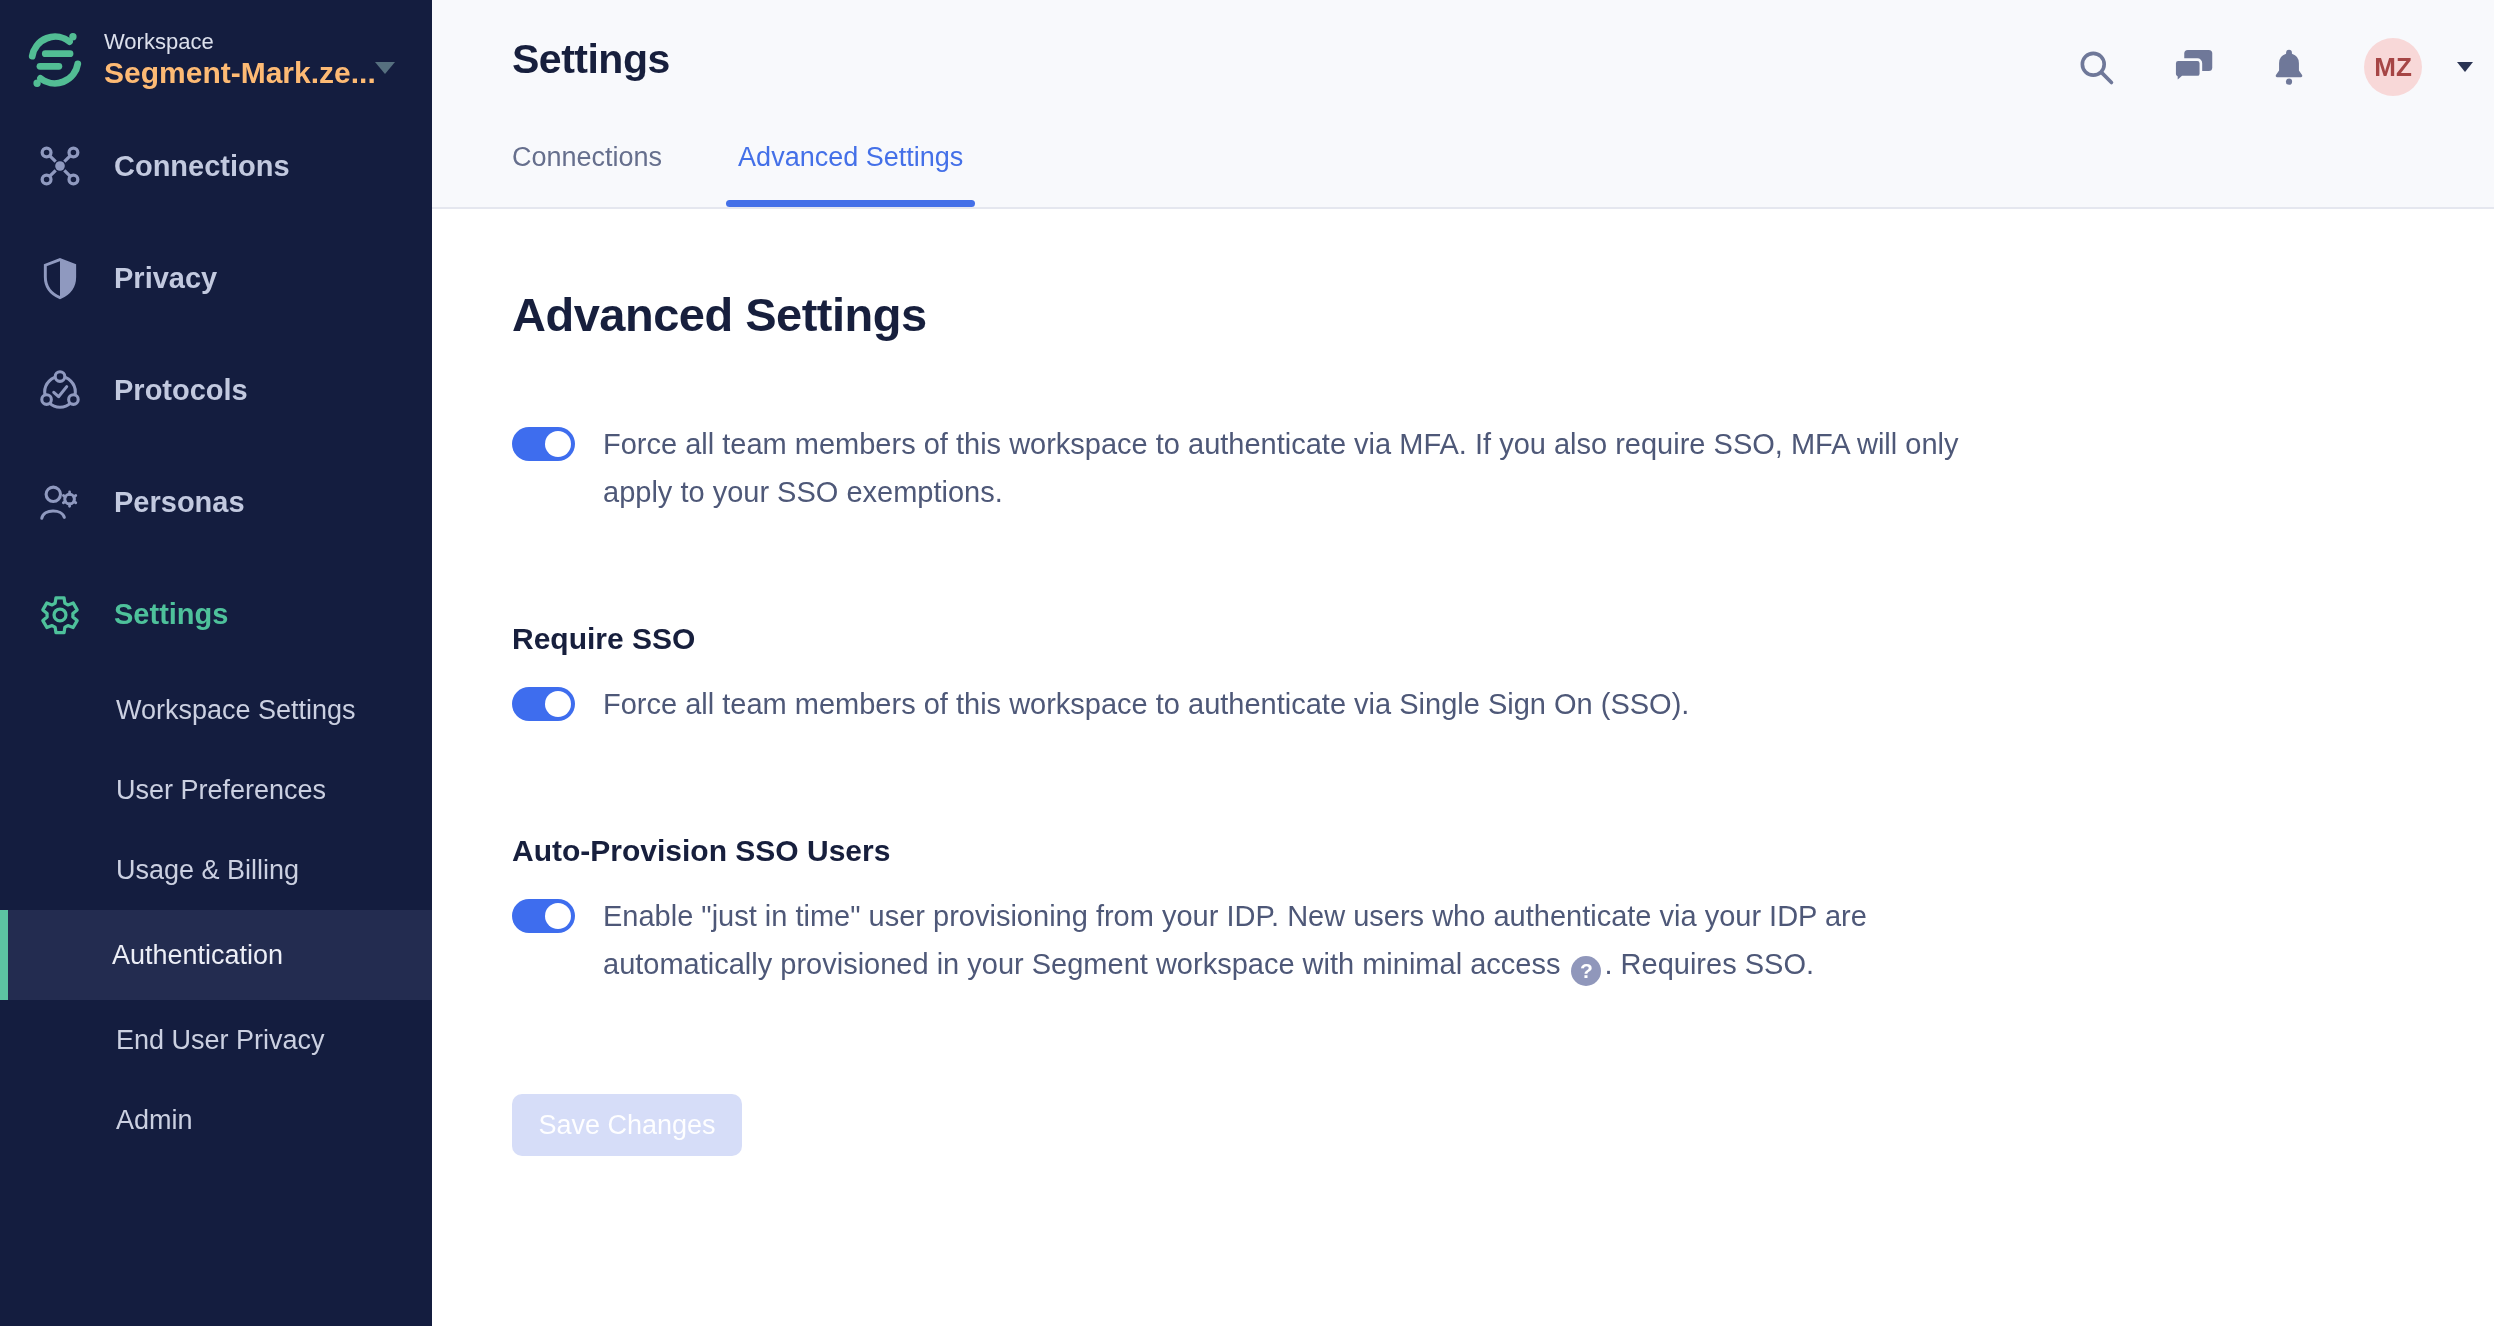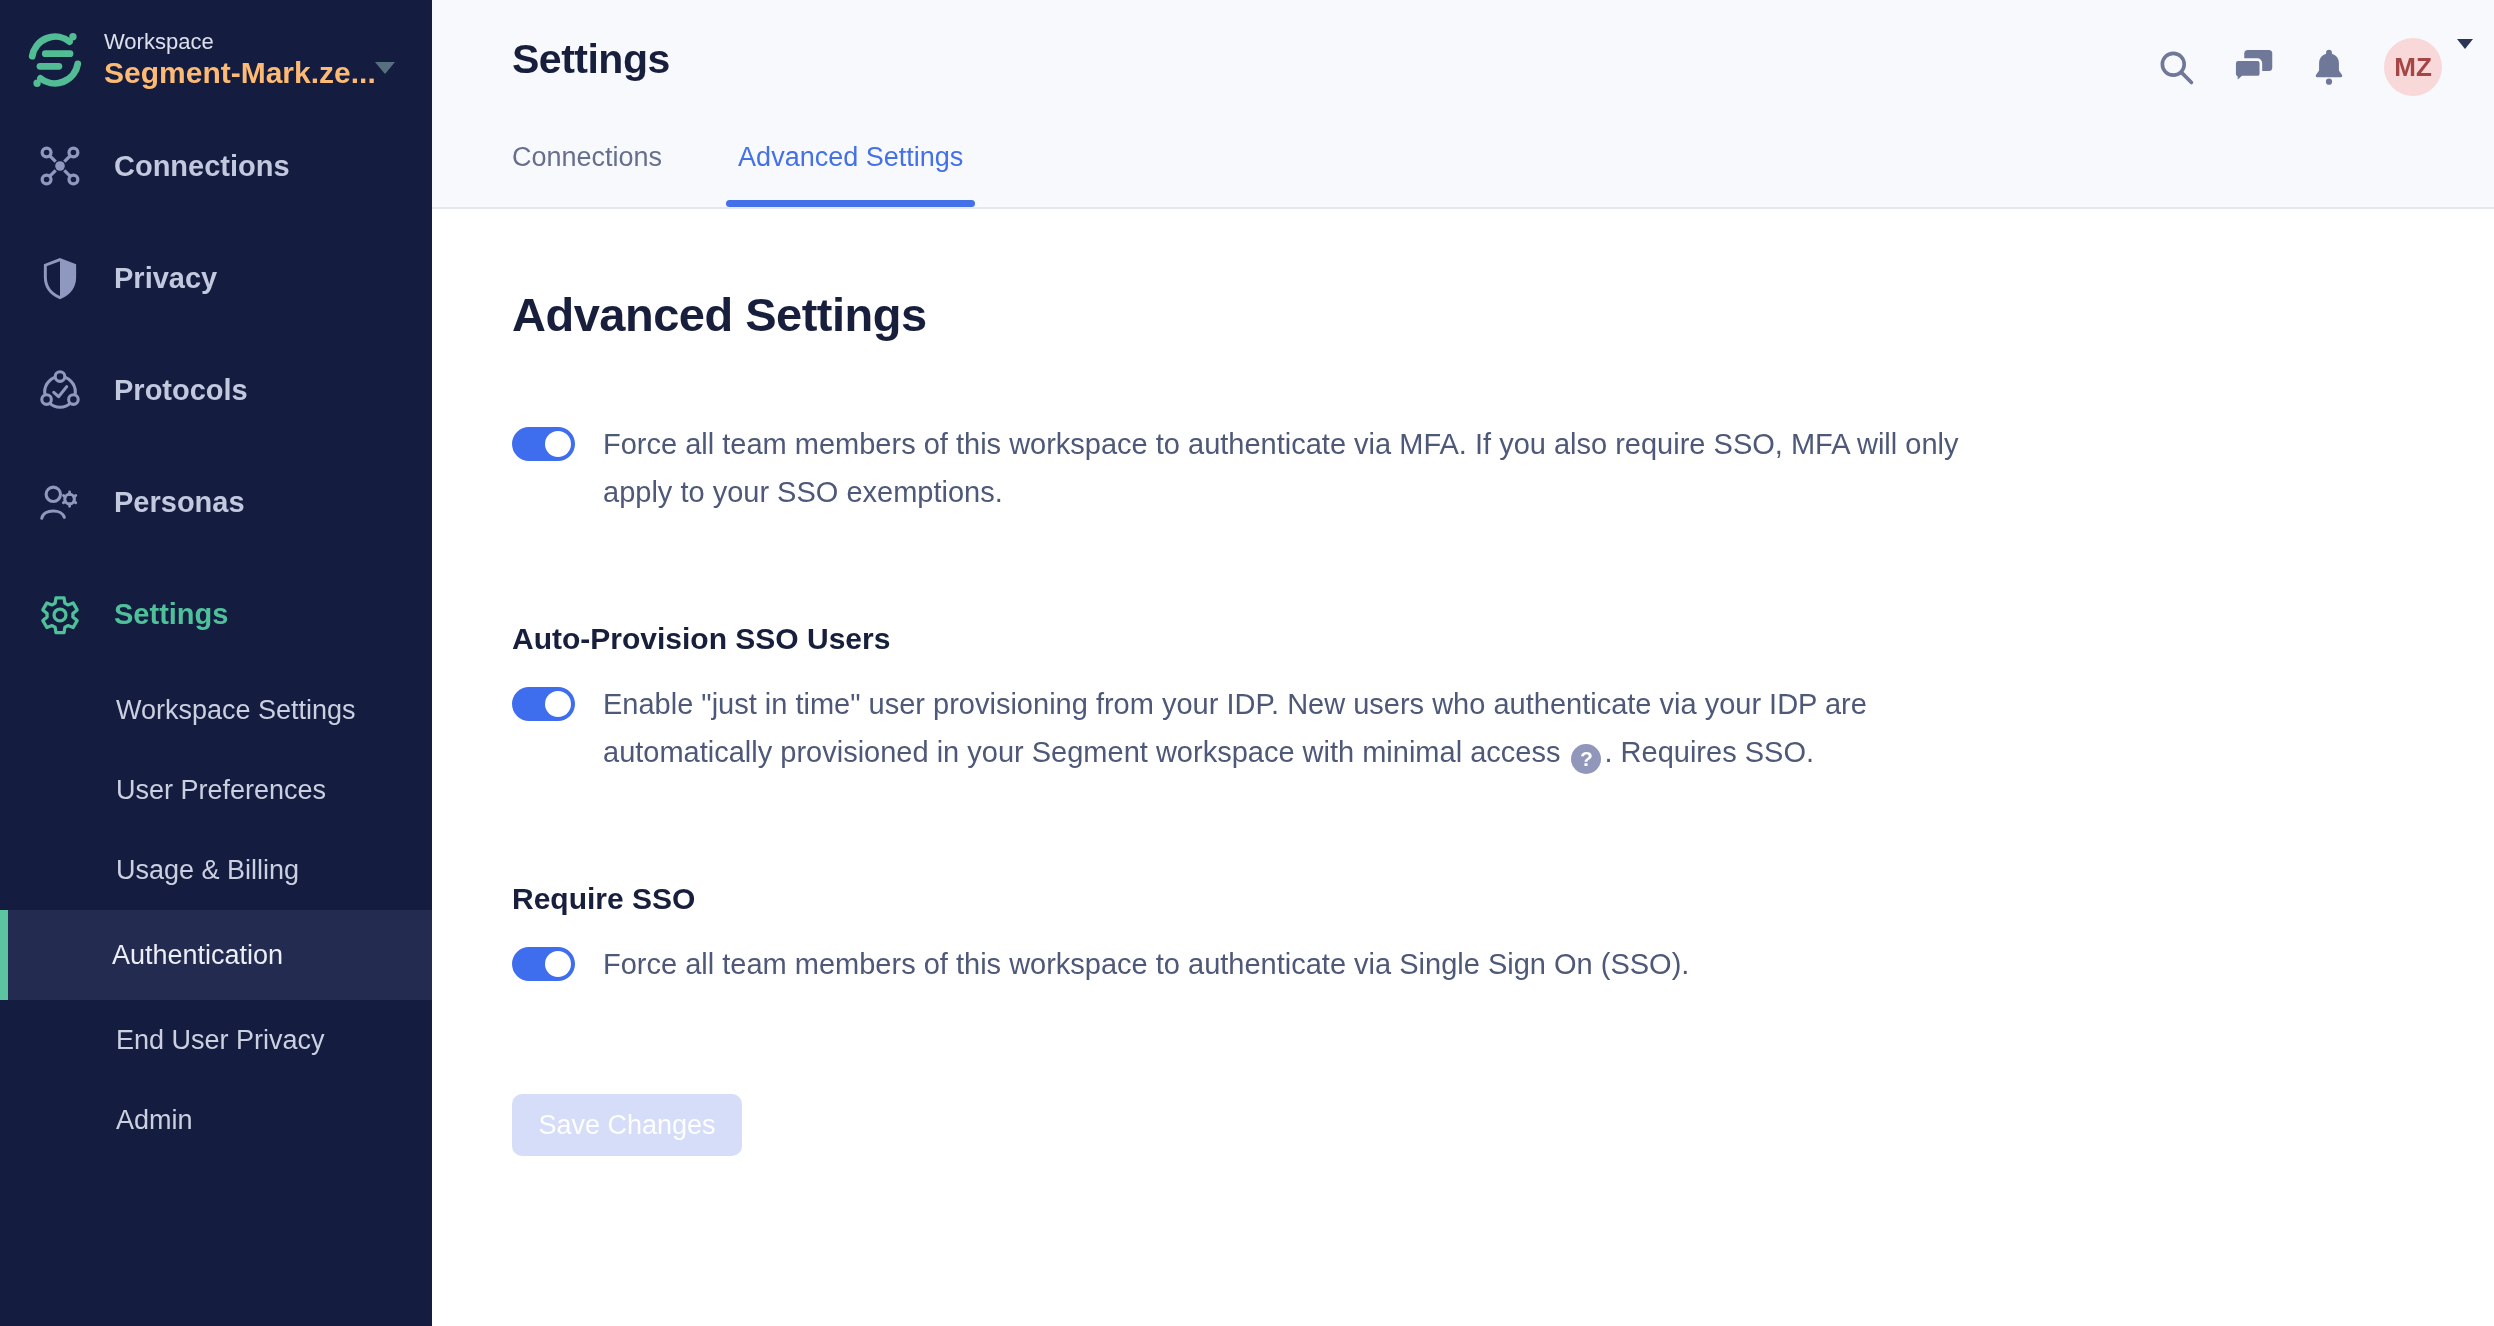--- a/index.html
+++ b/index.html
@@ -24,21 +24,21 @@
   .nav-item.is-active .nav-icon{color:#4EC19B;}
   .sub-item{height:80px;display:flex;align-items:center;padding-left:116px;
     font-size:27px;color:#CBD0E1;cursor:pointer;}
   .sub-item.is-active{height:90px;background:#232C50;border-left:8px solid #5DC4A2;
     padding-left:104px;color:#ECEEF6;}
   
   .content{flex:1;display:flex;flex-direction:column;min-width:0;background:#fff;}
   .header{height:207px;background:#F8F9FC;border-bottom:2px solid #E5E7EF;position:relative;flex-shrink:0;}
   .header-top{display:flex;align-items:flex-start;padding:34px 20px 0 80px;}
   .page-title{font-size:41px;font-weight:700;color:#171F3D;margin:0;letter-spacing:-0.5px;line-height:50px;}
-  .header-icons{margin-left:auto;display:flex;gap:36px;color:#6F7899;padding-top:4px;}
+  .header-icons{margin-left:auto;display:flex;align-items:center;gap:56px;color:#6F7899;padding-top:4px;}
   .hicon{display:flex;align-items:center;justify-content:center;cursor:pointer;color:#6F7899;}
   .avatar{width:58px;height:58px;border-radius:50%;background:#F8D8D8;color:#A64545;
     display:flex;align-items:center;justify-content:center;font-size:26px;font-weight:700;cursor:pointer;}
   .user-caret{color:#2B3554;cursor:pointer;display:flex;margin-left:-22px;}
   .tabs{position:absolute;bottom:0;left:80px;display:flex;gap:76px;}
   .tab{font-size:27px;font-weight:500;color:#666F8D;padding-bottom:34px;position:relative;cursor:pointer;}
   .tab.is-active{color:#4470E8;}
   .tab.is-active::after{content:"";position:absolute;left:-12px;right:-12px;bottom:0;height:7px;
     background:#4470E8;border-radius:5px;}
   
@@ -225,36 +225,36 @@
       <div class="setting">
         <div class="setting-row">
           <div class="toggle">
               <div class="knob"></div>
             </div>
           <p class="desc">Force all team members of this workspace to authenticate via MFA. If you also require SSO, MFA will only apply to your SSO exemptions.</p>
         </div>
       </div>
 
       <div class="setting">
+        <div class="setting-label">Require SSO</div>
+        <div class="setting-row">
+          <div class="toggle">
+              <div class="knob"></div>
+            </div>
+          <p class="desc">Force all team members of this workspace to authenticate via Single Sign On (SSO).</p>
+        </div>
+      </div>
+
+      <div class="setting">
         <div class="setting-label">Auto-Provision SSO Users</div>
         <div class="setting-row">
           <div class="toggle">
               <div class="knob"></div>
             </div>
           <p class="desc"><span>Enable "just in time" user provisioning from your IDP. New users who authenticate via your IDP are automatically provisioned in your Segment workspace with minimal access</span> <span class="help">?</span><span>. Requires SSO.</span></p>
         </div>
       </div>
 
-      <div class="setting">
-        <div class="setting-label">Require SSO</div>
-        <div class="setting-row">
-          <div class="toggle">
-              <div class="knob"></div>
-            </div>
-          <p class="desc">Force all team members of this workspace to authenticate via Single Sign On (SSO).</p>
-        </div>
-      </div>
-
       <button class="save-btn">Save Changes</button>
     </main>
 
   </div>
 </div>
 
 </body></html>

